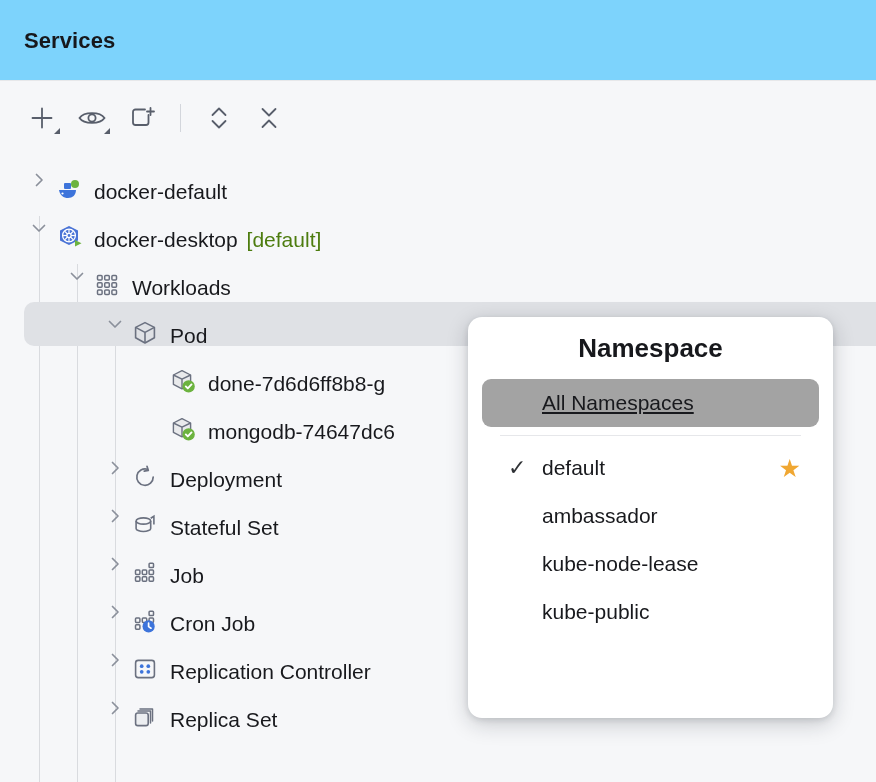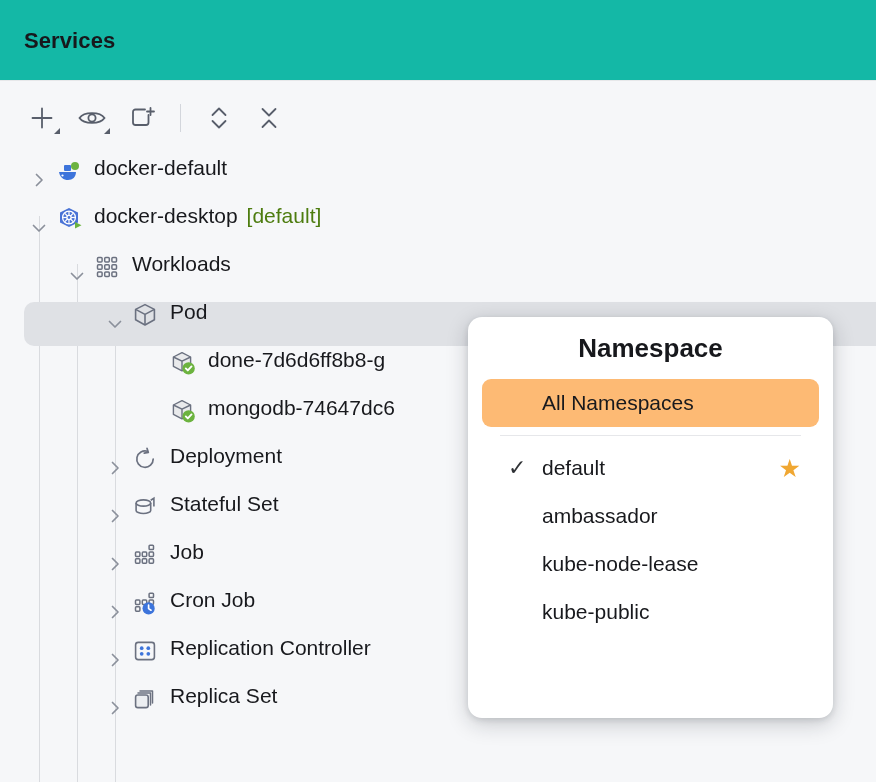--- a/index.html
+++ b/index.html
@@ -13,21 +13,21 @@
   #root {
     position: relative;
     width: 876px; height: 782px;
     background: #f6f7f9;
   }
 
   
   .tool-header {
     position: absolute; left: 0; top: 0;
     width: 876px; height: 81px;
-    background: #14b8a6;
+    background: #7dd3fc;
     border-bottom: 1px solid #e7e8ea;
   }
   .tool-title {
     position: absolute; left: 24px; top: 28px;
     font-size: 22px; font-weight: bold;
     color: #17181c; letter-spacing: .1px;
   }
 
   
   .toolbar {
@@ -56,21 +56,21 @@
 
   
   .tree {
     position: absolute; left: 0; top: 156px;
     width: 876px; height: 626px;
     overflow: hidden;
   }
   .row {
     position: relative;
     height: 48px;
-    display: flex; align-items: flex-start;
+    display: flex; align-items: flex-end;
     padding-left: 24px;
     font-size: 21px; color: #18191d;
     white-space: nowrap;
     cursor: default;
   }
   .row.selected::before {
     content: "";
     position: absolute;
     left: 24px; right: 0; top: 2px; bottom: 2px;
     background: #dfe1e5;
@@ -121,21 +121,21 @@
   .popup-items { padding: 0 14px; }
   .pitem {
     position: relative;
     height: 48px;
     display: flex; align-items: center;
     font-size: 21px; color: #18191d;
     border-radius: 9px;
     padding-left: 60px; padding-right: 14px;
     cursor: pointer;
   }
-  .pitem.highlight { background: #fdba74; }
+  .pitem.highlight { background: #a3a3a3; text-decoration: underline; }
   .pitem .check {
     position: absolute; left: 26px; top: 50%;
     transform: translateY(-50%);
     font-size: 22px; color: #303236; line-height: 1;
   }
   .pitem .star {
     position: absolute; right: 18px; top: 50%;
     transform: translateY(-50%);
     font-size: 25px; color: #f0a732; line-height: 1;
   }

